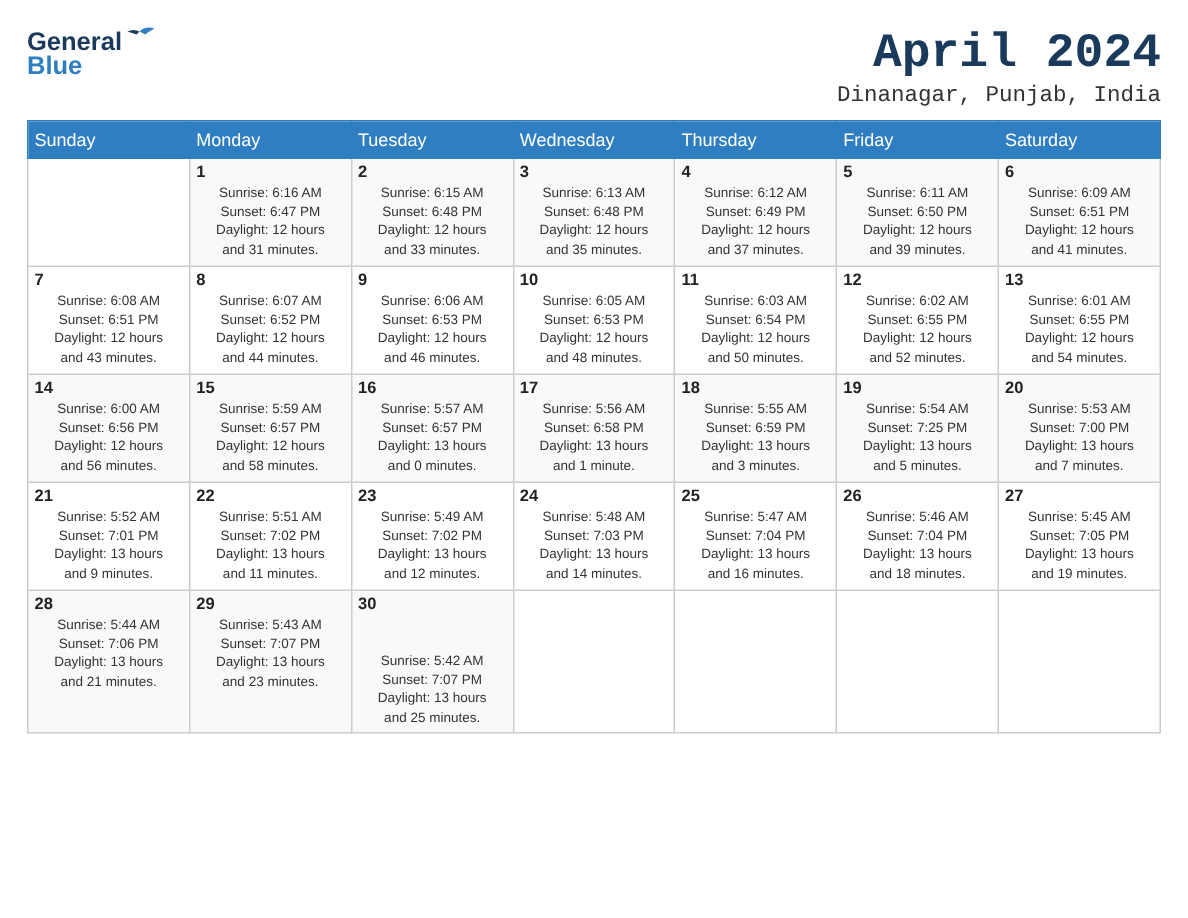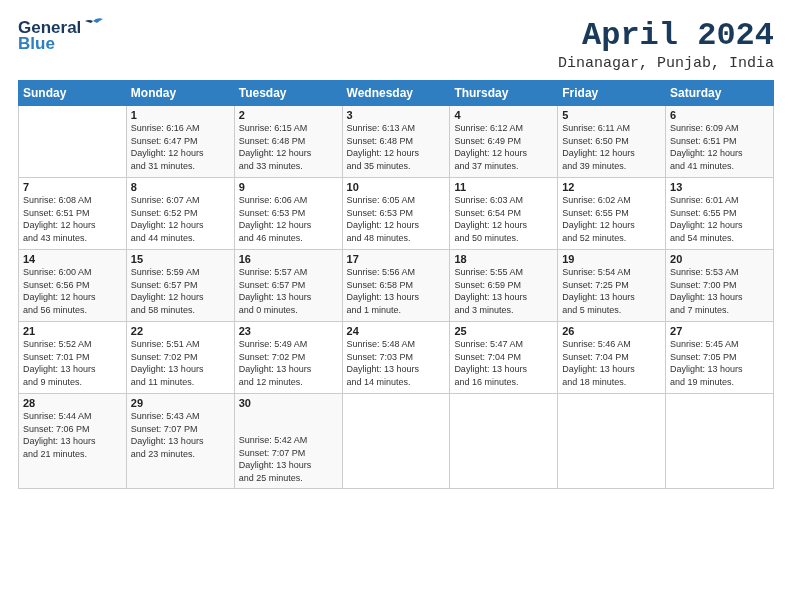--- a/index.html
+++ b/index.html
@@ -44,21 +44,21 @@
     }
     table {
       width: 100%;
       border-collapse: collapse;
       table-layout: fixed;
     }
     thead tr th {
       background: #2e7ec1;
       color: #fff;
       font-size: 12px;
-      font-weight: bold;
+      font-weight: normal;
       padding: 5px 4px;
       text-align: left;
       border: 1px solid #2e7ec1;
     }
     tbody tr td {
       border: 1px solid #ccc;
       vertical-align: top;
       padding: 3px 4px;
       font-size: 9.5px;
       color: #222;
@@ -73,20 +73,21 @@
     .day-num {
       font-weight: bold;
       font-size: 11px;
       display: block;
       margin-bottom: 1px;
     }
     .day-info {
       font-size: 9px;
       line-height: 1.4;
       color: #333;
+      text-align: center;
     }
     .empty-cell {
       background: #fff !important;
     }
   </style>
 </head>
 <body>
 
 <div class="page">
   <div class="header">

